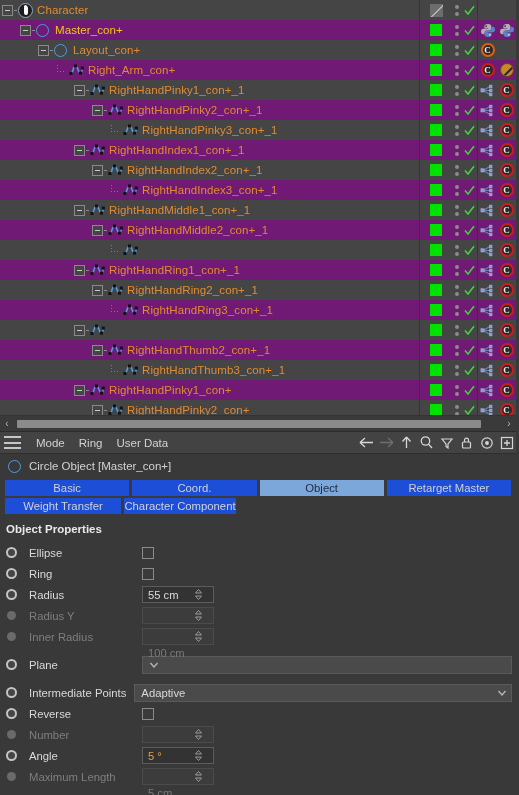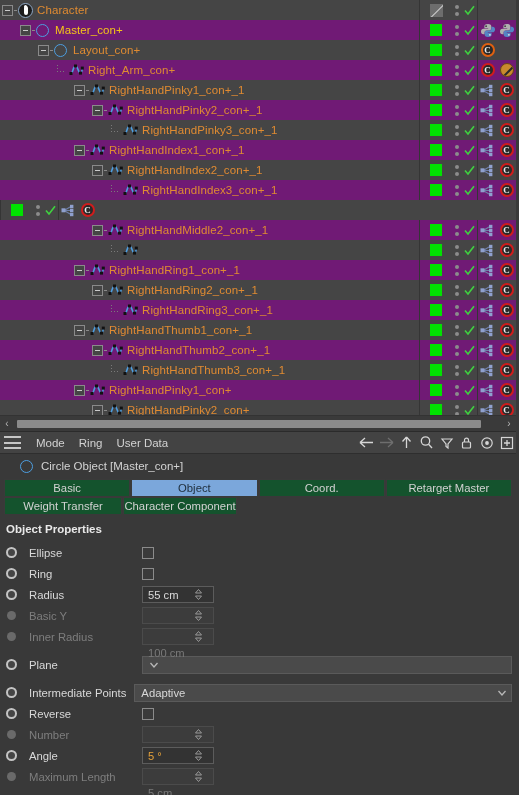--- a/index.html
+++ b/index.html
@@ -180,31 +180,31 @@
     border-bottom: 1px solid #2e2e2e; padding-left: 4px;
   }
   .hamburger { width: 17px; height: 13px; display:flex; flex-direction:column; justify-content:space-between; margin-right:8px; }
   .hamburger span { display:block; height: 2px; background: #c6c6c6; }
   .menu-item { color: #d2d2d2; font-size: 11.5px; padding: 0 7px; white-space: nowrap; }
   .mb-spacer { flex: 1 1 auto; }
   .tb-icons { display: flex; align-items: center; gap: 1px; padding-right: 0; }
   .tb-ico { width: 19px; height: 19px; display:flex; align-items:center; justify-content:center; }
 
   #attr-objline {
-    height: 24px; display: flex; align-items: center; padding-left: 20px;
+    height: 24px; display: flex; align-items: center; padding-left: 8px;
     background: #393939;
   }
   #attr-objline .icon-circle { margin-right: 8px; }
   .objline-text { font-size: 11.5px; color: #d3d3d3; }
 
   
   #tabs-wrap { padding: 1px 4px 0 4px; }
   .tab-row { display: flex; gap: 1px; margin-bottom: 1px; }
   .tab {
-    height: 17px; background: #14532d; color: #d2d2d2;
+    height: 17px; background: #1d4ed8; color: #d2d2d2;
     display: flex; align-items: center; justify-content: center;
     font-size: 11.3px; border: 1px solid #3a3a3a; border-bottom: none;
   }
   .tab.active { background: #7ba7db; color: #20303f; }
   .tab.w1 { flex: 1 1 0; }
 
   
   #props { padding: 8px 0 0 0; }
   .section-title {
     font-size: 11.5px; font-weight: bold; color: #e9e9e9;
@@ -676,110 +676,37 @@
                   <rect x="9" y="4.8" width="3.4" height="3.4" fill="#8fa0ce"></rect>
                   <rect x="9" y="8.8" width="3.4" height="3.4" fill="#8fa0ce"></rect>
                 </svg></span>
             </div>
             <div class="col-tag">
               <span class="tag-c red">C</span>
             </div>
           </div>
         </div>
         <div class="om-row">
-          <div class="om-right">
-            <div class="col-vis">
-              <div class="vis-square"></div>
-            </div>
-            <div class="col-dots">
-              <div class="gdot"></div>
-              <div class="gdot"></div>
-            </div>
-            <div class="col-check">
-              <span class="check"><svg width="11" height="11" viewBox="0 0 11 11">
-                  <path d="M1 5.5 L4 9 L10 1.2" stroke="#3fd23f" stroke-width="1.6" fill="none"></path>
-                </svg></span>
-            </div>
-            <div class="col-tag">
-              <span class="tag-constraint"><svg width="15" height="13" viewBox="0 0 15 13">
-                  <path d="M3 6.5 L10 2.5 M3 6.5 L10 6.5 M3 6.5 L10 10.5" stroke="#6f7fa8" stroke-width="1.2" fill="none"></path>
-                  <rect x="0.5" y="4.3" width="4" height="4" fill="#8fa0ce"></rect>
-                  <rect x="9" y="0.8" width="3.4" height="3.4" fill="#8fa0ce"></rect>
-                  <rect x="9" y="4.8" width="3.4" height="3.4" fill="#8fa0ce"></rect>
-                  <rect x="9" y="8.8" width="3.4" height="3.4" fill="#8fa0ce"></rect>
-                </svg></span>
-            </div>
-            <div class="col-tag">
-              <span class="tag-c red">C</span>
-            </div>
-          </div>
-        </div>
-        <div class="om-row alt">
-          <div class="om-left">
-            <div class="indent" style="width: 18px;"></div>
+          <div class="om-left">
             <div class="indent" style="width: 18px;"></div>
             <div class="indent" style="width: 18px;"></div>
             <div class="indent" style="width: 18px;"></div>
             <div class="indent" style="width: 18px;"></div>
             <div class="expander-wrap">
               <div class="expander"></div>
               <div class="dot-stub"></div>
             </div>
             <div class="obj-icon"><span class="icon-spline"><svg width="15" height="13" viewBox="0 0 15 13">
                   <path d="M2 10.5 C4 10.5 4 3 6.5 3 C9 3 9 10 11.5 10 C13 10 13.2 5 13.2 5" stroke="#4d9ee0" stroke-width="1.6" fill="none"></path>
                   <rect x="0.5" y="9" width="3" height="3" fill="#111"></rect>
                   <rect x="5" y="1.5" width="3" height="3" fill="#111"></rect>
                   <rect x="10" y="8.6" width="3" height="3" fill="#111"></rect>
                   <rect x="11.8" y="3.6" width="3" height="3" fill="#111"></rect>
                 </svg></span></div>
-            <div class="om-label">RightHandMiddle2_con+_1</div>
-          </div>
-          <div class="om-right">
-            <div class="col-vis">
-              <div class="vis-square"></div>
-            </div>
-            <div class="col-dots">
-              <div class="gdot"></div>
-              <div class="gdot"></div>
-            </div>
-            <div class="col-check">
-              <span class="check"><svg width="11" height="11" viewBox="0 0 11 11">
-                  <path d="M1 5.5 L4 9 L10 1.2" stroke="#3fd23f" stroke-width="1.6" fill="none"></path>
-                </svg></span>
-            </div>
-            <div class="col-tag">
-              <span class="tag-constraint"><svg width="15" height="13" viewBox="0 0 15 13">
-                  <path d="M3 6.5 L10 2.5 M3 6.5 L10 6.5 M3 6.5 L10 10.5" stroke="#6f7fa8" stroke-width="1.2" fill="none"></path>
-                  <rect x="0.5" y="4.3" width="4" height="4" fill="#8fa0ce"></rect>
-                  <rect x="9" y="0.8" width="3.4" height="3.4" fill="#8fa0ce"></rect>
-                  <rect x="9" y="4.8" width="3.4" height="3.4" fill="#8fa0ce"></rect>
-                  <rect x="9" y="8.8" width="3.4" height="3.4" fill="#8fa0ce"></rect>
-                </svg></span>
-            </div>
-            <div class="col-tag">
-              <span class="tag-c red">C</span>
-            </div>
-          </div>
-        </div>
-        <div class="om-row">
-          <div class="om-left">
-            <div class="indent" style="width: 18px;"></div>
-            <div class="indent" style="width: 18px;"></div>
-            <div class="indent" style="width: 18px;"></div>
-            <div class="indent" style="width: 18px;"></div>
-            <div class="indent" style="width: 18px;"></div>
-            <div class="indent" style="width: 18px;"></div>
-            <div class="leaf-connector"></div>
-            <div class="obj-icon"><span class="icon-spline"><svg width="15" height="13" viewBox="0 0 15 13">
-                  <path d="M2 10.5 C4 10.5 4 3 6.5 3 C9 3 9 10 11.5 10 C13 10 13.2 5 13.2 5" stroke="#4d9ee0" stroke-width="1.6" fill="none"></path>
-                  <rect x="0.5" y="9" width="3" height="3" fill="#111"></rect>
-                  <rect x="5" y="1.5" width="3" height="3" fill="#111"></rect>
-                  <rect x="10" y="8.6" width="3" height="3" fill="#111"></rect>
-                  <rect x="11.8" y="3.6" width="3" height="3" fill="#111"></rect>
-                </svg></span></div>
+            <div class="om-label">RightHandMiddle1_con+_1</div>
           </div>
           <div class="om-right">
             <div class="col-vis">
               <div class="vis-square"></div>
             </div>
             <div class="col-dots">
               <div class="gdot"></div>
               <div class="gdot"></div>
             </div>
             <div class="col-check">
@@ -796,36 +723,37 @@
                   <rect x="9" y="8.8" width="3.4" height="3.4" fill="#8fa0ce"></rect>
                 </svg></span>
             </div>
             <div class="col-tag">
               <span class="tag-c red">C</span>
             </div>
           </div>
         </div>
         <div class="om-row alt">
           <div class="om-left">
+            <div class="indent" style="width: 18px;"></div>
             <div class="indent" style="width: 18px;"></div>
             <div class="indent" style="width: 18px;"></div>
             <div class="indent" style="width: 18px;"></div>
             <div class="indent" style="width: 18px;"></div>
             <div class="expander-wrap">
               <div class="expander"></div>
               <div class="dot-stub"></div>
             </div>
             <div class="obj-icon"><span class="icon-spline"><svg width="15" height="13" viewBox="0 0 15 13">
                   <path d="M2 10.5 C4 10.5 4 3 6.5 3 C9 3 9 10 11.5 10 C13 10 13.2 5 13.2 5" stroke="#4d9ee0" stroke-width="1.6" fill="none"></path>
                   <rect x="0.5" y="9" width="3" height="3" fill="#111"></rect>
                   <rect x="5" y="1.5" width="3" height="3" fill="#111"></rect>
                   <rect x="10" y="8.6" width="3" height="3" fill="#111"></rect>
                   <rect x="11.8" y="3.6" width="3" height="3" fill="#111"></rect>
                 </svg></span></div>
-            <div class="om-label">RightHandRing1_con+_1</div>
+            <div class="om-label">RightHandMiddle2_con+_1</div>
           </div>
           <div class="om-right">
             <div class="col-vis">
               <div class="vis-square"></div>
             </div>
             <div class="col-dots">
               <div class="gdot"></div>
               <div class="gdot"></div>
             </div>
             <div class="col-check">
@@ -843,81 +771,79 @@
                 </svg></span>
             </div>
             <div class="col-tag">
               <span class="tag-c red">C</span>
             </div>
           </div>
         </div>
         <div class="om-row">
           <div class="om-left">
             <div class="indent" style="width: 18px;"></div>
+            <div class="indent" style="width: 18px;"></div>
+            <div class="indent" style="width: 18px;"></div>
+            <div class="indent" style="width: 18px;"></div>
+            <div class="indent" style="width: 18px;"></div>
+            <div class="indent" style="width: 18px;"></div>
+            <div class="leaf-connector"></div>
+            <div class="obj-icon"><span class="icon-spline"><svg width="15" height="13" viewBox="0 0 15 13">
+                  <path d="M2 10.5 C4 10.5 4 3 6.5 3 C9 3 9 10 11.5 10 C13 10 13.2 5 13.2 5" stroke="#4d9ee0" stroke-width="1.6" fill="none"></path>
+                  <rect x="0.5" y="9" width="3" height="3" fill="#111"></rect>
+                  <rect x="5" y="1.5" width="3" height="3" fill="#111"></rect>
+                  <rect x="10" y="8.6" width="3" height="3" fill="#111"></rect>
+                  <rect x="11.8" y="3.6" width="3" height="3" fill="#111"></rect>
+                </svg></span></div>
+          </div>
+          <div class="om-right">
+            <div class="col-vis">
+              <div class="vis-square"></div>
+            </div>
+            <div class="col-dots">
+              <div class="gdot"></div>
+              <div class="gdot"></div>
+            </div>
+            <div class="col-check">
+              <span class="check"><svg width="11" height="11" viewBox="0 0 11 11">
+                  <path d="M1 5.5 L4 9 L10 1.2" stroke="#3fd23f" stroke-width="1.6" fill="none"></path>
+                </svg></span>
+            </div>
+            <div class="col-tag">
+              <span class="tag-constraint"><svg width="15" height="13" viewBox="0 0 15 13">
+                  <path d="M3 6.5 L10 2.5 M3 6.5 L10 6.5 M3 6.5 L10 10.5" stroke="#6f7fa8" stroke-width="1.2" fill="none"></path>
+                  <rect x="0.5" y="4.3" width="4" height="4" fill="#8fa0ce"></rect>
+                  <rect x="9" y="0.8" width="3.4" height="3.4" fill="#8fa0ce"></rect>
+                  <rect x="9" y="4.8" width="3.4" height="3.4" fill="#8fa0ce"></rect>
+                  <rect x="9" y="8.8" width="3.4" height="3.4" fill="#8fa0ce"></rect>
+                </svg></span>
+            </div>
+            <div class="col-tag">
+              <span class="tag-c red">C</span>
+            </div>
+          </div>
+        </div>
+        <div class="om-row alt">
+          <div class="om-left">
             <div class="indent" style="width: 18px;"></div>
             <div class="indent" style="width: 18px;"></div>
             <div class="indent" style="width: 18px;"></div>
             <div class="indent" style="width: 18px;"></div>
             <div class="expander-wrap">
               <div class="expander"></div>
               <div class="dot-stub"></div>
             </div>
             <div class="obj-icon"><span class="icon-spline"><svg width="15" height="13" viewBox="0 0 15 13">
                   <path d="M2 10.5 C4 10.5 4 3 6.5 3 C9 3 9 10 11.5 10 C13 10 13.2 5 13.2 5" stroke="#4d9ee0" stroke-width="1.6" fill="none"></path>
                   <rect x="0.5" y="9" width="3" height="3" fill="#111"></rect>
                   <rect x="5" y="1.5" width="3" height="3" fill="#111"></rect>
                   <rect x="10" y="8.6" width="3" height="3" fill="#111"></rect>
                   <rect x="11.8" y="3.6" width="3" height="3" fill="#111"></rect>
                 </svg></span></div>
-            <div class="om-label">RightHandRing2_con+_1</div>
-          </div>
-          <div class="om-right">
-            <div class="col-vis">
-              <div class="vis-square"></div>
-            </div>
-            <div class="col-dots">
-              <div class="gdot"></div>
-              <div class="gdot"></div>
-            </div>
-            <div class="col-check">
-              <span class="check"><svg width="11" height="11" viewBox="0 0 11 11">
-                  <path d="M1 5.5 L4 9 L10 1.2" stroke="#3fd23f" stroke-width="1.6" fill="none"></path>
-                </svg></span>
-            </div>
-            <div class="col-tag">
-              <span class="tag-constraint"><svg width="15" height="13" viewBox="0 0 15 13">
-                  <path d="M3 6.5 L10 2.5 M3 6.5 L10 6.5 M3 6.5 L10 10.5" stroke="#6f7fa8" stroke-width="1.2" fill="none"></path>
-                  <rect x="0.5" y="4.3" width="4" height="4" fill="#8fa0ce"></rect>
-                  <rect x="9" y="0.8" width="3.4" height="3.4" fill="#8fa0ce"></rect>
-                  <rect x="9" y="4.8" width="3.4" height="3.4" fill="#8fa0ce"></rect>
-                  <rect x="9" y="8.8" width="3.4" height="3.4" fill="#8fa0ce"></rect>
-                </svg></span>
-            </div>
-            <div class="col-tag">
-              <span class="tag-c red">C</span>
-            </div>
-          </div>
-        </div>
-        <div class="om-row alt">
-          <div class="om-left">
-            <div class="indent" style="width: 18px;"></div>
-            <div class="indent" style="width: 18px;"></div>
-            <div class="indent" style="width: 18px;"></div>
-            <div class="indent" style="width: 18px;"></div>
-            <div class="indent" style="width: 18px;"></div>
-            <div class="indent" style="width: 18px;"></div>
-            <div class="leaf-connector"></div>
-            <div class="obj-icon"><span class="icon-spline"><svg width="15" height="13" viewBox="0 0 15 13">
-                  <path d="M2 10.5 C4 10.5 4 3 6.5 3 C9 3 9 10 11.5 10 C13 10 13.2 5 13.2 5" stroke="#4d9ee0" stroke-width="1.6" fill="none"></path>
-                  <rect x="0.5" y="9" width="3" height="3" fill="#111"></rect>
-                  <rect x="5" y="1.5" width="3" height="3" fill="#111"></rect>
-                  <rect x="10" y="8.6" width="3" height="3" fill="#111"></rect>
-                  <rect x="11.8" y="3.6" width="3" height="3" fill="#111"></rect>
-                </svg></span></div>
-            <div class="om-label">RightHandRing3_con+_1</div>
+            <div class="om-label">RightHandRing1_con+_1</div>
           </div>
           <div class="om-right">
             <div class="col-vis">
               <div class="vis-square"></div>
             </div>
             <div class="col-dots">
               <div class="gdot"></div>
               <div class="gdot"></div>
             </div>
             <div class="col-check">
@@ -934,36 +860,127 @@
                   <rect x="9" y="8.8" width="3.4" height="3.4" fill="#8fa0ce"></rect>
                 </svg></span>
             </div>
             <div class="col-tag">
               <span class="tag-c red">C</span>
             </div>
           </div>
         </div>
         <div class="om-row">
           <div class="om-left">
+            <div class="indent" style="width: 18px;"></div>
             <div class="indent" style="width: 18px;"></div>
             <div class="indent" style="width: 18px;"></div>
             <div class="indent" style="width: 18px;"></div>
             <div class="indent" style="width: 18px;"></div>
             <div class="expander-wrap">
               <div class="expander"></div>
               <div class="dot-stub"></div>
             </div>
             <div class="obj-icon"><span class="icon-spline"><svg width="15" height="13" viewBox="0 0 15 13">
                   <path d="M2 10.5 C4 10.5 4 3 6.5 3 C9 3 9 10 11.5 10 C13 10 13.2 5 13.2 5" stroke="#4d9ee0" stroke-width="1.6" fill="none"></path>
                   <rect x="0.5" y="9" width="3" height="3" fill="#111"></rect>
                   <rect x="5" y="1.5" width="3" height="3" fill="#111"></rect>
                   <rect x="10" y="8.6" width="3" height="3" fill="#111"></rect>
                   <rect x="11.8" y="3.6" width="3" height="3" fill="#111"></rect>
                 </svg></span></div>
-            <div class="om-label">RightHandThumb1_con+_1</div>
+            <div class="om-label">RightHandRing2_con+_1</div>
+          </div>
+          <div class="om-right">
+            <div class="col-vis">
+              <div class="vis-square"></div>
+            </div>
+            <div class="col-dots">
+              <div class="gdot"></div>
+              <div class="gdot"></div>
+            </div>
+            <div class="col-check">
+              <span class="check"><svg width="11" height="11" viewBox="0 0 11 11">
+                  <path d="M1 5.5 L4 9 L10 1.2" stroke="#3fd23f" stroke-width="1.6" fill="none"></path>
+                </svg></span>
+            </div>
+            <div class="col-tag">
+              <span class="tag-constraint"><svg width="15" height="13" viewBox="0 0 15 13">
+                  <path d="M3 6.5 L10 2.5 M3 6.5 L10 6.5 M3 6.5 L10 10.5" stroke="#6f7fa8" stroke-width="1.2" fill="none"></path>
+                  <rect x="0.5" y="4.3" width="4" height="4" fill="#8fa0ce"></rect>
+                  <rect x="9" y="0.8" width="3.4" height="3.4" fill="#8fa0ce"></rect>
+                  <rect x="9" y="4.8" width="3.4" height="3.4" fill="#8fa0ce"></rect>
+                  <rect x="9" y="8.8" width="3.4" height="3.4" fill="#8fa0ce"></rect>
+                </svg></span>
+            </div>
+            <div class="col-tag">
+              <span class="tag-c red">C</span>
+            </div>
+          </div>
+        </div>
+        <div class="om-row alt">
+          <div class="om-left">
+            <div class="indent" style="width: 18px;"></div>
+            <div class="indent" style="width: 18px;"></div>
+            <div class="indent" style="width: 18px;"></div>
+            <div class="indent" style="width: 18px;"></div>
+            <div class="indent" style="width: 18px;"></div>
+            <div class="indent" style="width: 18px;"></div>
+            <div class="leaf-connector"></div>
+            <div class="obj-icon"><span class="icon-spline"><svg width="15" height="13" viewBox="0 0 15 13">
+                  <path d="M2 10.5 C4 10.5 4 3 6.5 3 C9 3 9 10 11.5 10 C13 10 13.2 5 13.2 5" stroke="#4d9ee0" stroke-width="1.6" fill="none"></path>
+                  <rect x="0.5" y="9" width="3" height="3" fill="#111"></rect>
+                  <rect x="5" y="1.5" width="3" height="3" fill="#111"></rect>
+                  <rect x="10" y="8.6" width="3" height="3" fill="#111"></rect>
+                  <rect x="11.8" y="3.6" width="3" height="3" fill="#111"></rect>
+                </svg></span></div>
+            <div class="om-label">RightHandRing3_con+_1</div>
+          </div>
+          <div class="om-right">
+            <div class="col-vis">
+              <div class="vis-square"></div>
+            </div>
+            <div class="col-dots">
+              <div class="gdot"></div>
+              <div class="gdot"></div>
+            </div>
+            <div class="col-check">
+              <span class="check"><svg width="11" height="11" viewBox="0 0 11 11">
+                  <path d="M1 5.5 L4 9 L10 1.2" stroke="#3fd23f" stroke-width="1.6" fill="none"></path>
+                </svg></span>
+            </div>
+            <div class="col-tag">
+              <span class="tag-constraint"><svg width="15" height="13" viewBox="0 0 15 13">
+                  <path d="M3 6.5 L10 2.5 M3 6.5 L10 6.5 M3 6.5 L10 10.5" stroke="#6f7fa8" stroke-width="1.2" fill="none"></path>
+                  <rect x="0.5" y="4.3" width="4" height="4" fill="#8fa0ce"></rect>
+                  <rect x="9" y="0.8" width="3.4" height="3.4" fill="#8fa0ce"></rect>
+                  <rect x="9" y="4.8" width="3.4" height="3.4" fill="#8fa0ce"></rect>
+                  <rect x="9" y="8.8" width="3.4" height="3.4" fill="#8fa0ce"></rect>
+                </svg></span>
+            </div>
+            <div class="col-tag">
+              <span class="tag-c red">C</span>
+            </div>
+          </div>
+        </div>
+        <div class="om-row">
+          <div class="om-left">
+            <div class="indent" style="width: 18px;"></div>
+            <div class="indent" style="width: 18px;"></div>
+            <div class="indent" style="width: 18px;"></div>
+            <div class="indent" style="width: 18px;"></div>
+            <div class="expander-wrap">
+              <div class="expander"></div>
+              <div class="dot-stub"></div>
+            </div>
+            <div class="obj-icon"><span class="icon-spline"><svg width="15" height="13" viewBox="0 0 15 13">
+                  <path d="M2 10.5 C4 10.5 4 3 6.5 3 C9 3 9 10 11.5 10 C13 10 13.2 5 13.2 5" stroke="#4d9ee0" stroke-width="1.6" fill="none"></path>
+                  <rect x="0.5" y="9" width="3" height="3" fill="#111"></rect>
+                  <rect x="5" y="1.5" width="3" height="3" fill="#111"></rect>
+                  <rect x="10" y="8.6" width="3" height="3" fill="#111"></rect>
+                  <rect x="11.8" y="3.6" width="3" height="3" fill="#111"></rect>
+                </svg></span></div>
           </div>
           <div class="om-right">
             <div class="col-vis">
               <div class="vis-square"></div>
             </div>
             <div class="col-dots">
               <div class="gdot"></div>
               <div class="gdot"></div>
             </div>
             <div class="col-check">
@@ -1242,22 +1259,22 @@
     </div>
 
     <div id="attr-objline">
       <div class="icon-circle"></div>
       <div class="objline-text">Circle Object [Master_con+]</div>
     </div>
 
     <div id="tabs-wrap">
       <div class="tab-row" id="tab-row-1">
           <div class="tab w1">Basic</div>
+          <div class="tab w1">Coord.</div>
           <div class="tab active w1">Object</div>
-          <div class="tab w1">Coord.</div>
           <div class="tab w1">Retarget Master</div>
         </div>
       <div class="tab-row" id="tab-row-2">
           <div class="tab" style="width: 118px;">Weight Transfer</div>
           <div class="tab" style="width: 114px;">Character Component</div>
         </div>
     </div>
 
     <div id="props">
       <div class="section-title">Object Properties</div>
@@ -1290,21 +1307,21 @@
                 <svg width="9" height="13" viewBox="0 0 9 13">
                   <path d="M4.5 1.5 L7.5 5 L1.5 5 Z" fill="none" stroke="#9a9a9a" stroke-width="1"></path>
                   <path d="M4.5 11.5 L7.5 8 L1.5 8 Z" fill="none" stroke="#9a9a9a" stroke-width="1"></path>
                 </svg>
               </span>
             </div>
           </div>
           <div class="prop-row">
             <div class="anim-dot off"></div>
             <div class="lbl-col">
-              <div class="prop-label dim">Basic Y</div>
+              <div class="prop-label dim">Radius Y</div>
               <div class="dotfill"></div>
             </div>
             <div class="numfield prop-ctrl dim">
               <span class="val">200 cm</span>
               <span class="spin">
                 <svg width="9" height="13" viewBox="0 0 9 13">
                   <path d="M4.5 1.5 L7.5 5 L1.5 5 Z" fill="none" stroke="#9a9a9a" stroke-width="1"></path>
                   <path d="M4.5 11.5 L7.5 8 L1.5 8 Z" fill="none" stroke="#9a9a9a" stroke-width="1"></path>
                 </svg>
               </span>

